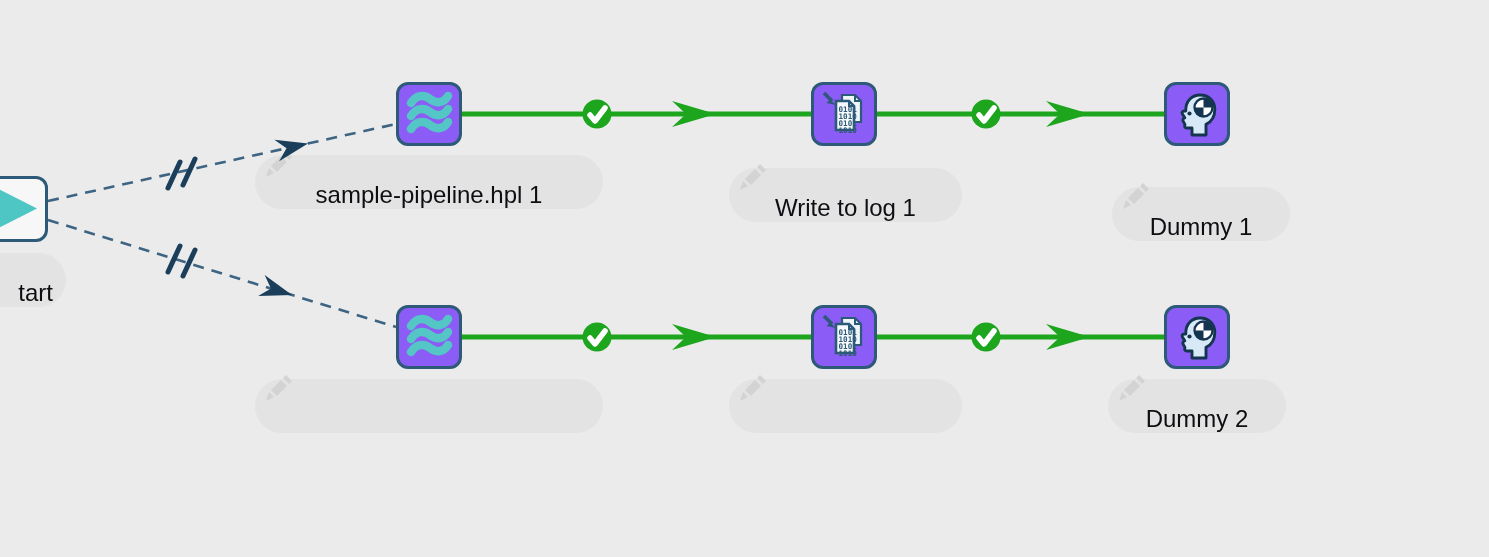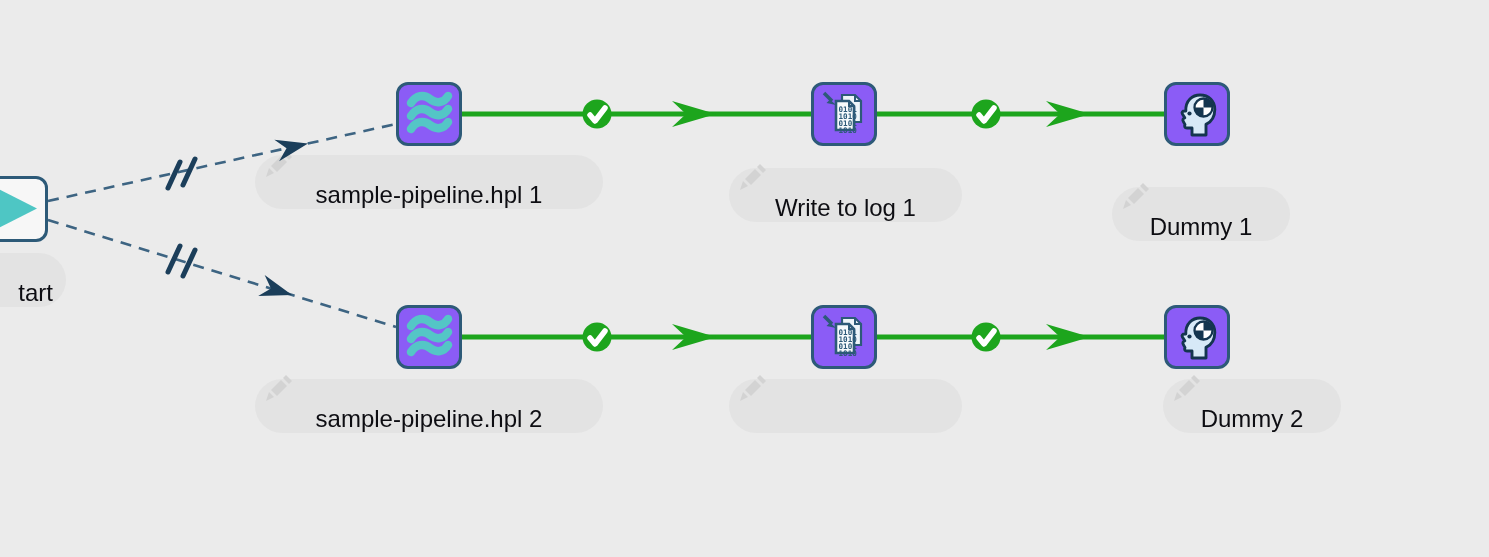--- a/index.html
+++ b/index.html
@@ -65,32 +65,31 @@
     </svg>
     <span data-interactable="false">Dummy 1</span>
   </div>
 
   <div class="pill" style="left:255px;top:379px;width:348px;" data-interactable="true">
     <svg class="pencil" width="34" height="34" viewBox="0 0 34 34" data-interactable="false">
       <polygon points="5,29 8,20 13,25" fill="#d3d3d3"></polygon>
       <polygon points="10,18 20,8 26,14 16,24" fill="#d3d3d3"></polygon>
       <polygon points="22,6 25,3 31,9 28,12" fill="#d3d3d3"></polygon>
     </svg>
-    <span data-interactable="false">sample-pipeline.hpl 2</span>
   </div>
 
   <div class="pill" style="left:729px;top:379px;width:233px;" data-interactable="true">
     <svg class="pencil" width="34" height="34" viewBox="0 0 34 34" data-interactable="false">
       <polygon points="5,29 8,20 13,25" fill="#d3d3d3"></polygon>
       <polygon points="10,18 20,8 26,14 16,24" fill="#d3d3d3"></polygon>
       <polygon points="22,6 25,3 31,9 28,12" fill="#d3d3d3"></polygon>
     </svg>
   </div>
 
-  <div class="pill" style="left:1163px;top:379px;width:178px;" data-interactable="true">
+  <div class="pill" style="left:1108px;top:379px;width:178px;" data-interactable="true">
     <svg class="pencil" width="34" height="34" viewBox="0 0 34 34" data-interactable="false">
       <polygon points="5,29 8,20 13,25" fill="#d3d3d3"></polygon>
       <polygon points="10,18 20,8 26,14 16,24" fill="#d3d3d3"></polygon>
       <polygon points="22,6 25,3 31,9 28,12" fill="#d3d3d3"></polygon>
     </svg>
     <span data-interactable="false">Dummy 2</span>
   </div>
 
   <svg class="wires" width="1489" height="557" viewBox="0 0 1489 557" data-interactable="false">
 

